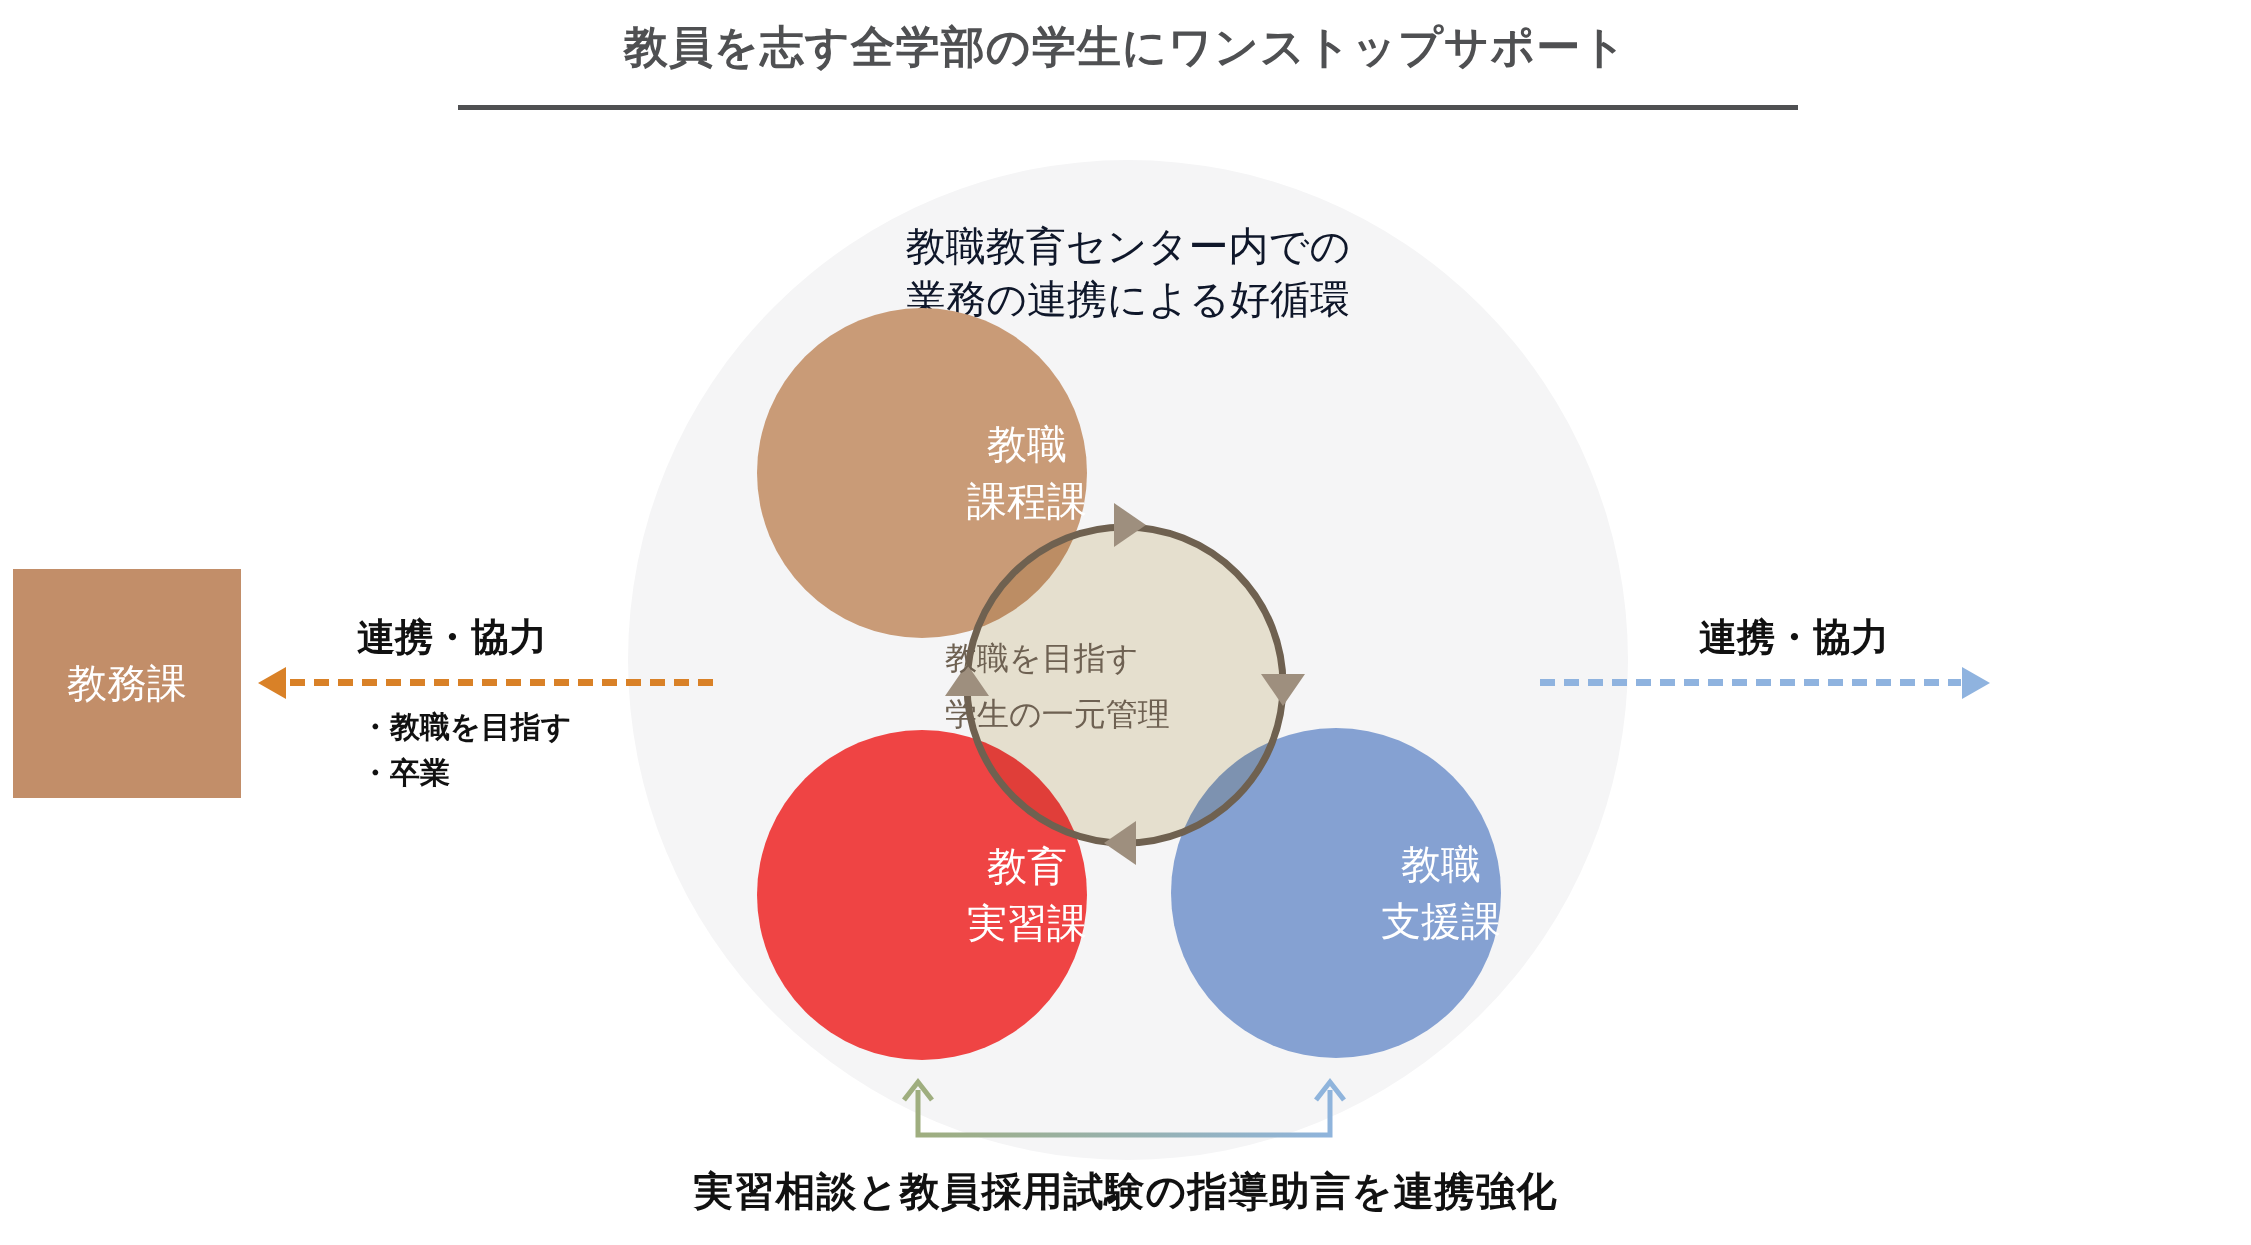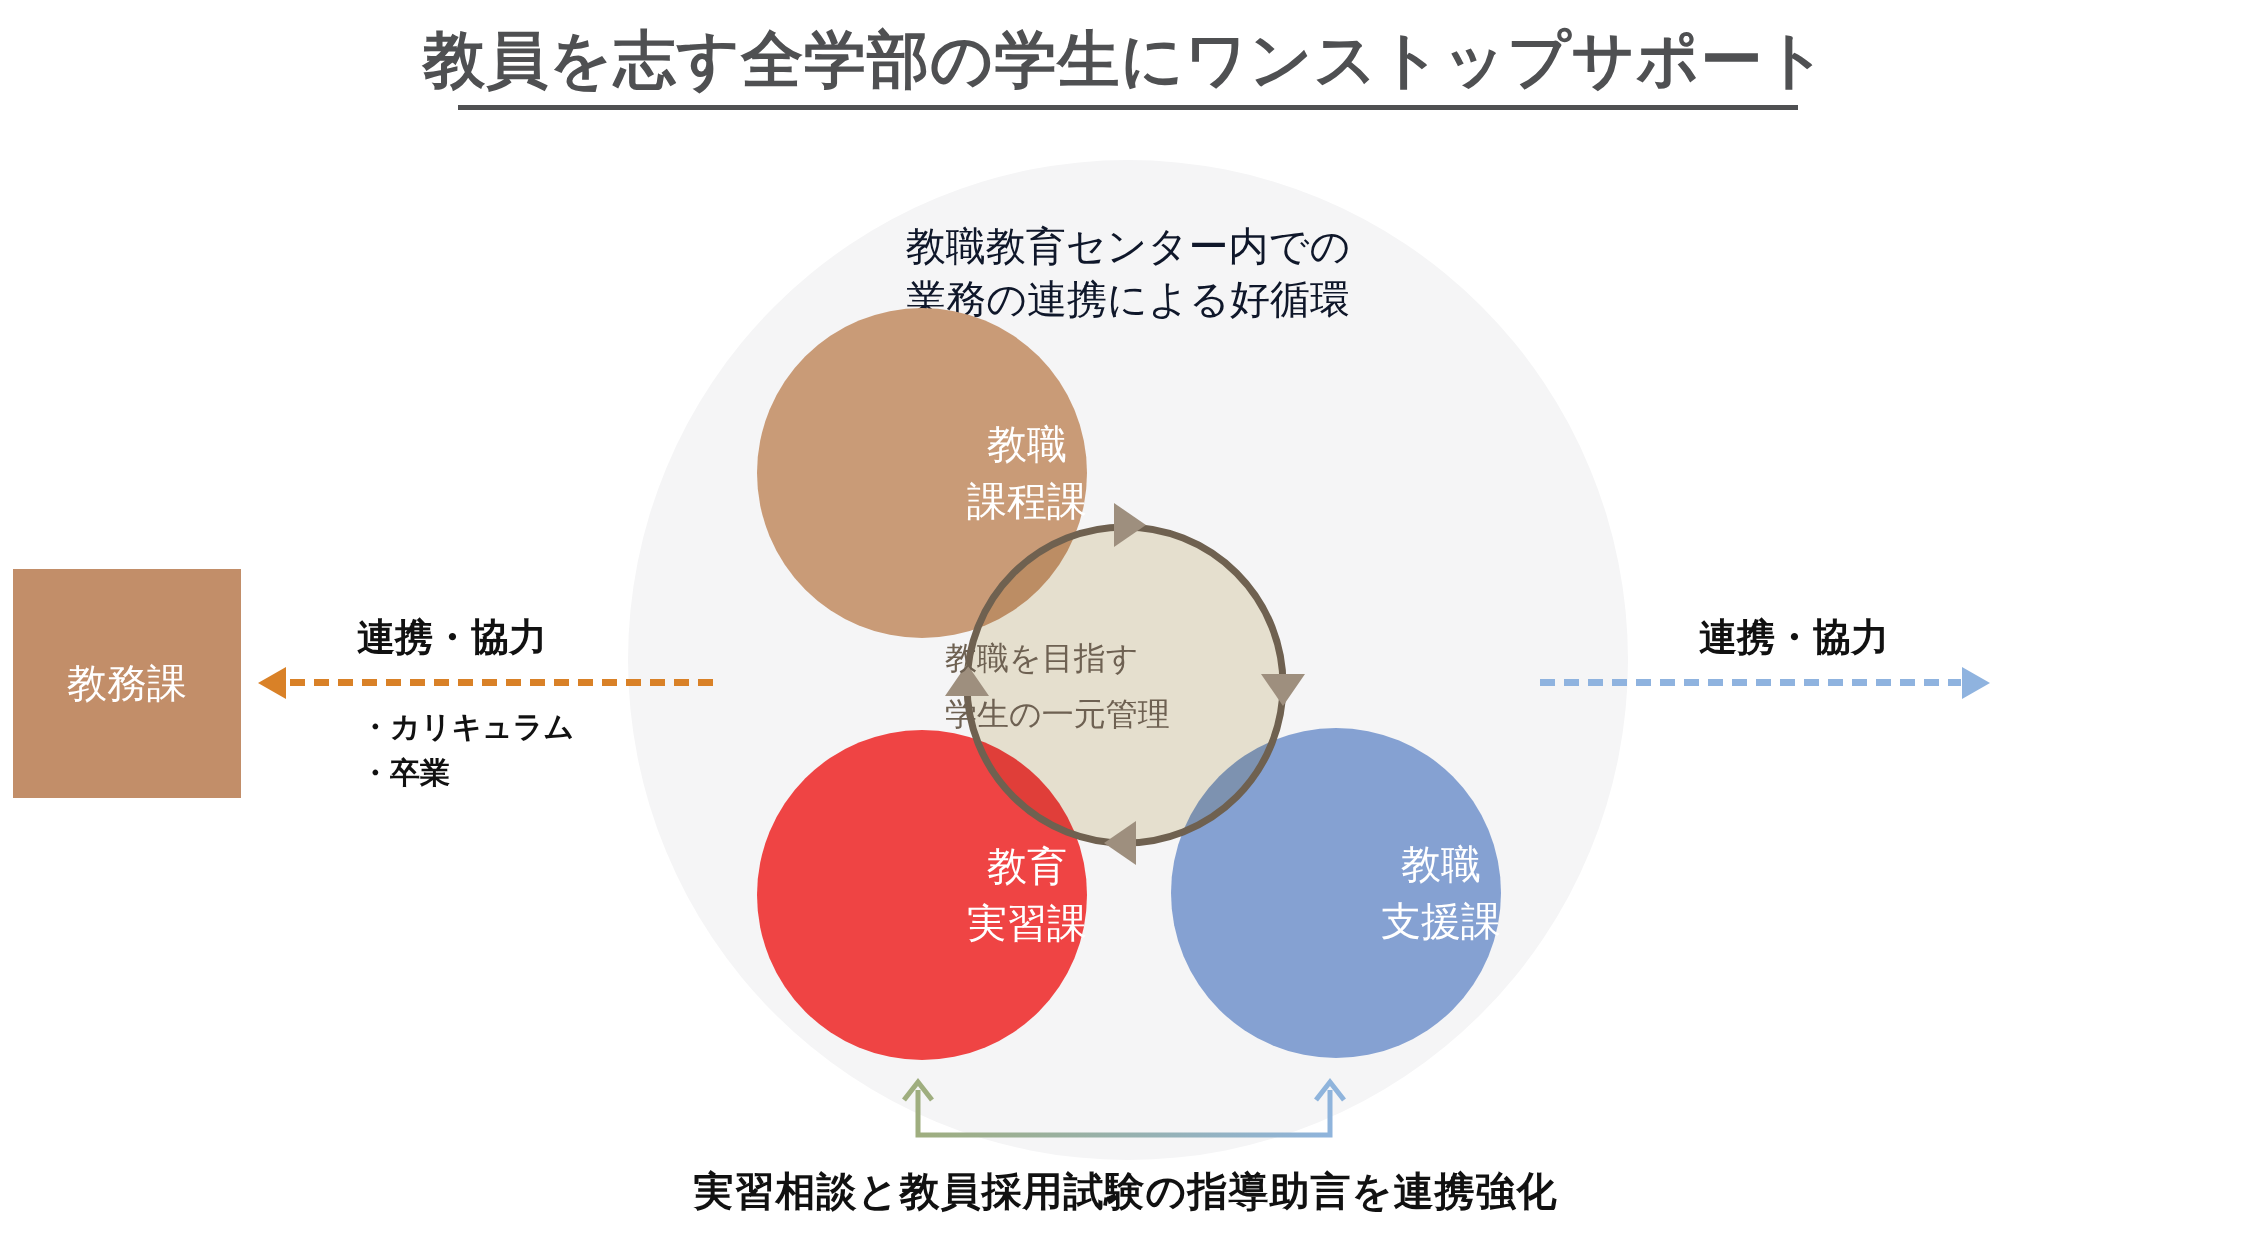--- a/index.html
+++ b/index.html
@@ -5,21 +5,21 @@
   html,body{margin:0;padding:0;background:#ffffff;}
   .canvas{
     position:relative;width:2251px;height:1245px;background:#ffffff;overflow:hidden;
     font-family:"Liberation Sans","DejaVu Sans",sans-serif;
   }
   .abs{position:absolute;}
   .pre{white-space:pre-line;}
   
   .title{
     left:0;right:0;top:18px;text-align:center;
-    font-size:62px;font-weight:700;letter-spacing:1px;color:#4F5052;
+    font-size:44px;font-weight:700;letter-spacing:1px;color:#4F5052;
   }
   .title-underline{left:458px;top:105px;width:1340px;height:5px;background:#4F5052;}
   
   .outer-circle{left:628px;top:160px;width:1000px;height:1000px;border-radius:50%;background:#F5F5F6;}
   .outer-caption{
     left:728px;top:220px;width:800px;text-align:center;
     font-size:40px;line-height:53px;font-weight:500;color:#0f172a;
   }
   
   .dept{
@@ -125,21 +125,21 @@
 
   <div class="abs hub-label pre" style="color: rgb(110, 97, 82);">教職を目指す
 学生の一元管理</div>
 
   <div class="abs side-box box-left" style="background-color: rgb(194, 142, 105); text-align: right;">
     <div class="lbl">教務課</div>
   </div>
   <div class="abs side-heading heading-left">連携・協力</div>
   <div class="abs arrow-head arrow-head-left" style="border-right-color: rgb(217, 129, 39);"></div>
   <div class="abs dash-line dash-left" style="color: rgb(217, 129, 39);"></div>
-  <div class="abs side-bullets bullets-left pre">・カリキュラム
+  <div class="abs side-bullets bullets-left pre">・教職を目指す
 ・卒業</div>
 
   <div class="abs side-heading heading-right">連携・協力</div>
   <div class="abs dash-line dash-right" style="color: rgb(143, 179, 223);"></div>
   <div class="abs arrow-head arrow-head-right" style="border-left-color: rgb(143, 179, 223);"></div>
 
   <div class="abs bottom-note">実習相談と教員採用試験の指導助言を連携強化</div>
 
 </div>
 

